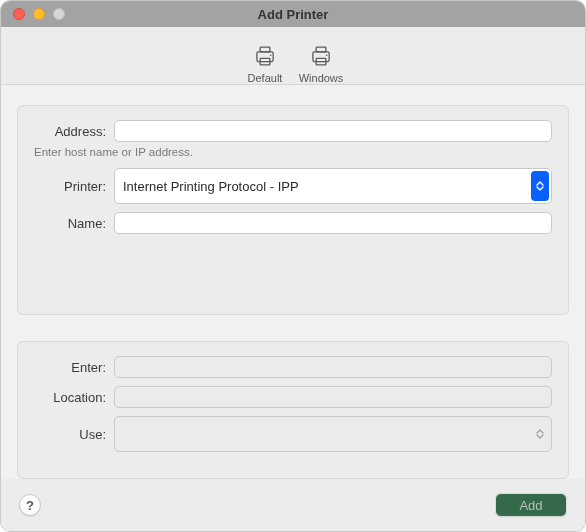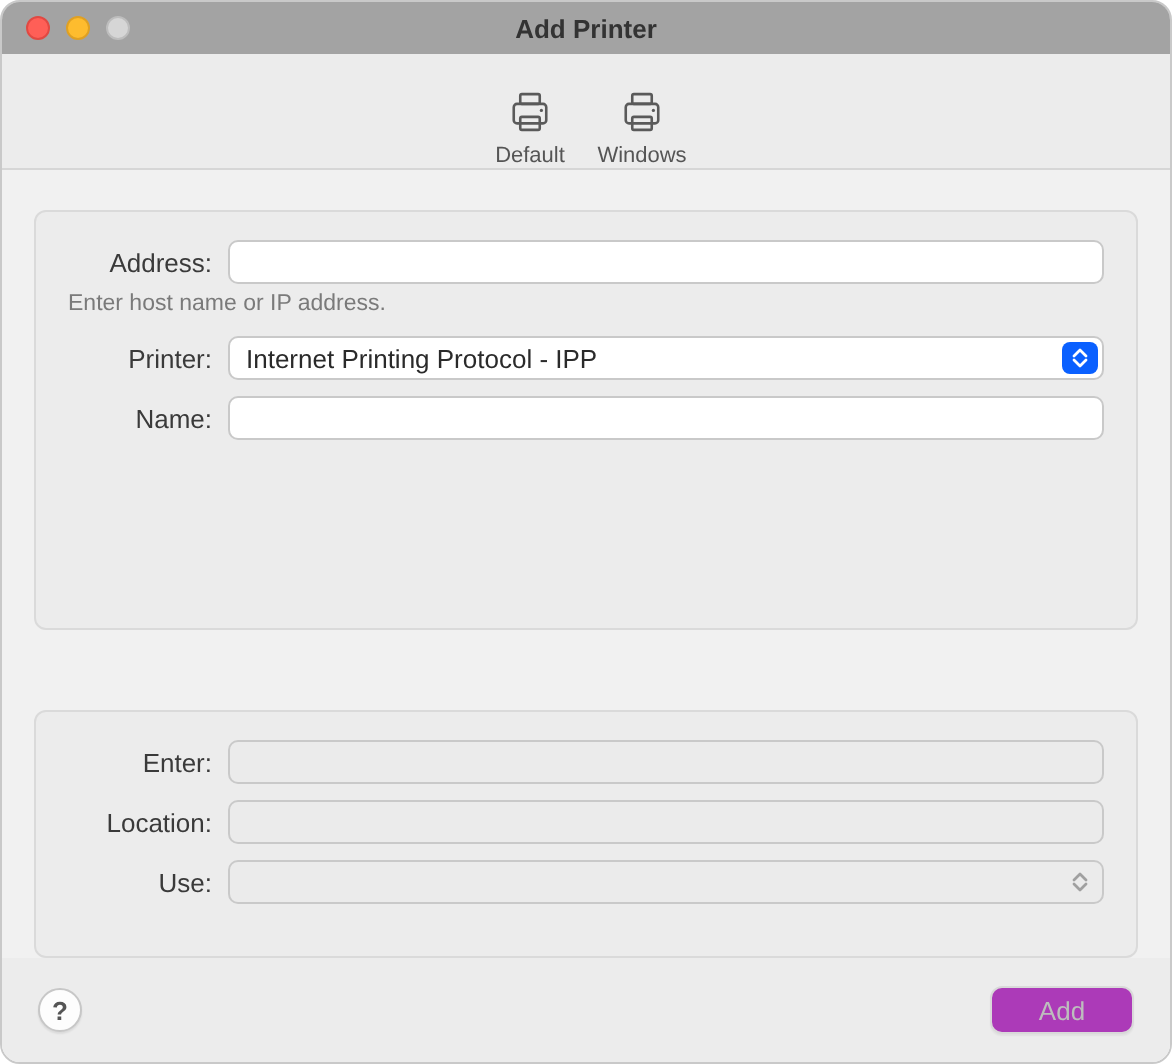--- a/index.html
+++ b/index.html
@@ -118,21 +118,21 @@
     background:#ebebeb; color:#9a9a9a;
   }
   .hint {
     font-size:11.5px;
     color:#7a7a7a;
     margin-top:-4px;
     margin-bottom:10px;
   }
   .popup {
     width:100%;
-    height:22px;
+    height:36px;
     border:1px solid #c9c9c9;
     border-radius:5px;
     background:#fff;
     display:flex;
     align-items:center;
     position:relative;
     padding:0 24px 0 8px;
     font-size:13px;
     cursor:default;
   }
@@ -163,21 +163,21 @@
     display:flex; align-items:center; justify-content:center;
     font-weight:600; color:#555;
     font-size:13px;
     cursor:pointer;
     box-shadow: 0 1px 1px rgba(0,0,0,.08);
   }
   .footer-spacer { flex:1; }
   .add-btn {
     min-width:72px; height:24px;
     border-radius:6px;
-    background:#a21caf;
+    background:#14532d;
     border:1px solid #d6d6d6;
     color:#b5b5b5;
     font-size:13px;
     display:flex; align-items:center; justify-content:center;
     box-shadow: 0 1px 1px rgba(0,0,0,.06);
   }
   .add-btn[aria-disabled="true"] { opacity:.85; }
 </style>
 </head>
 <body>

